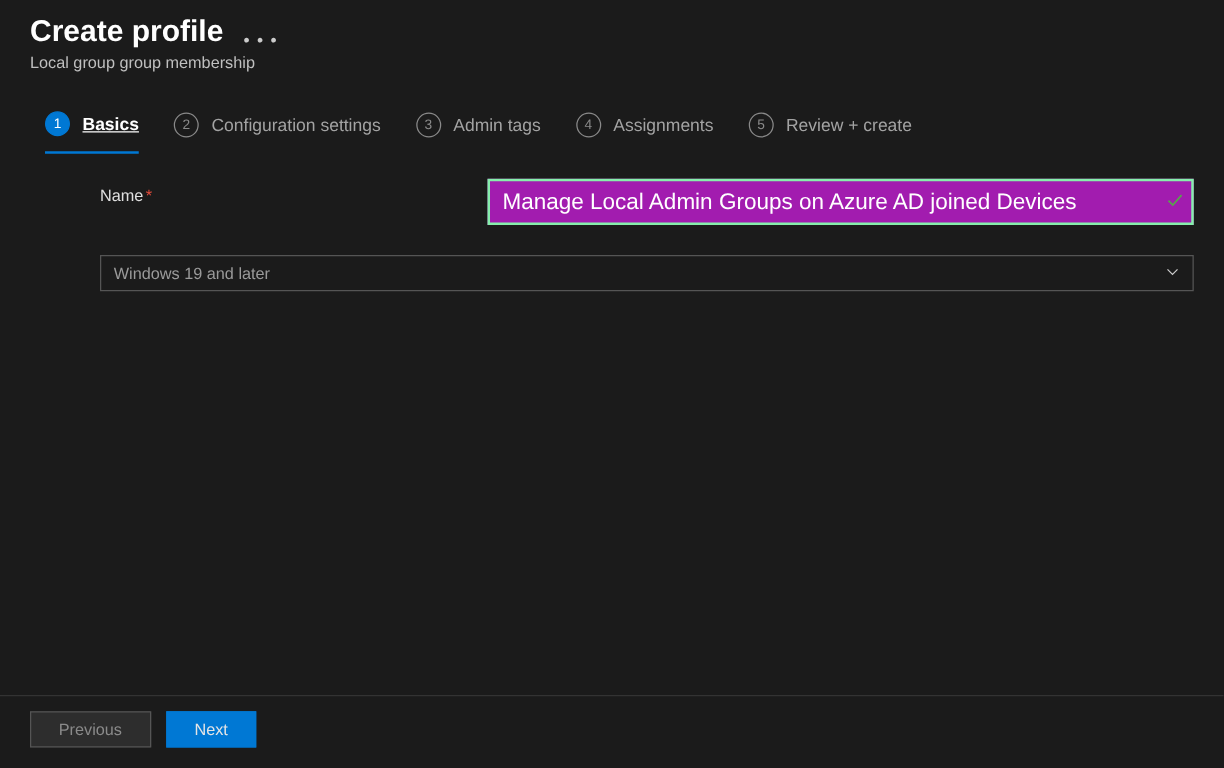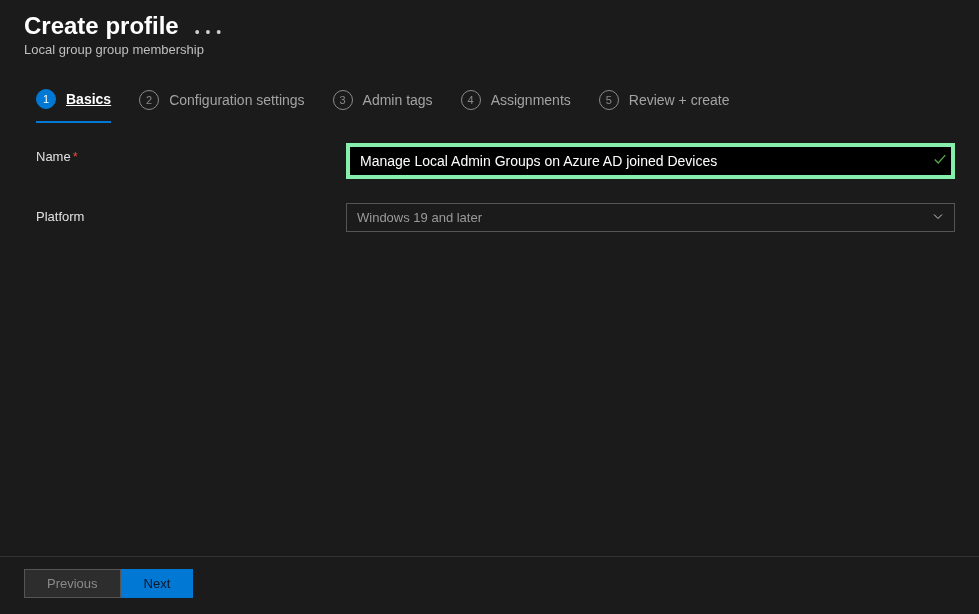--- a/index.html
+++ b/index.html
@@ -82,41 +82,42 @@
     .step.active {
       border-bottom: 2px solid #0078d4;
     }
     .form-area {
       padding: 20px 24px 24px 36px;
     }
     .form-row {
       display: flex;
       align-items: flex-start;
       margin-bottom: 24px;
+      margin-left: 44px;
     }
     .form-label {
       width: 310px;
       font-size: 13px;
       color: #e0e0e0;
       padding-top: 6px;
     }
     .required-star {
       color: #e74c3c;
       margin-left: 2px;
     }
     .form-control {
       flex: 1;
       position: relative;
     }
     .text-input {
       width: 100%;
-      background: #000000;
-      border: 4px solid #86efac;
-      color: #ffffff;
-      font-size: 14px;
+      background: #a21caf;
+      border: 2px solid #86efac;
+      color: #ffffff;
+      font-size: 18px;
       padding: 6px 32px 6px 10px;
       outline: none;
       font-family: inherit;
     }
     .validation-check {
       position: absolute;
       right: 8px;
       top: 50%;
       transform: translateY(-50%);
       color: #57a64a;
@@ -153,37 +154,37 @@
       pointer-events: none;
     }
     .footer {
       position: absolute;
       bottom: 0;
       left: 0;
       right: 0;
       padding: 12px 30px 16px 24px;
       border-top: 1px solid #333333;
       display: flex;
-      gap: 0;
+      gap: 12px;
     }
     .btn {
       padding: 6px 22px;
       font-size: 13px;
       border: 1px solid #555555;
       cursor: pointer;
       font-family: inherit;
     }
     .btn-secondary {
       background: #2d2d2d;
       color: #8a8a8a;
     }
     .btn-primary {
       background: #0078d4;
       border-color: #0078d4;
-      color: #0f172a;
+      color: #e5e5e5;
     }
   </style>
 </head>
 <body>
 
 <div class="header">
   <div class="title-row">
     <h1 class="page-title">Create profile</h1>
     <span class="more-icon">• • •</span>
   </div>
@@ -224,21 +225,20 @@
       <span class="validation-check">
         <svg width="14" height="14" viewBox="0 0 16 16">
             <path d="M2 8 L6 12 L14 3" stroke="#57a64a" stroke-width="1.5" fill="none"></path>
           </svg>
       </span>
     </div>
   </div>
 
 
   <div class="form-row">
-    <div class="form-label">Platform</div>
     <div class="form-control">
       <div class="dropdown">
         <span>Windows 19 and later</span>
         <span class="dropdown-chevron">
           <svg width="12" height="12" viewBox="0 0 12 12">
               <path d="M2 4 L6 8 L10 4" stroke="#cccccc" stroke-width="1" fill="none"></path>
             </svg>
         </span>
       </div>
     </div>

